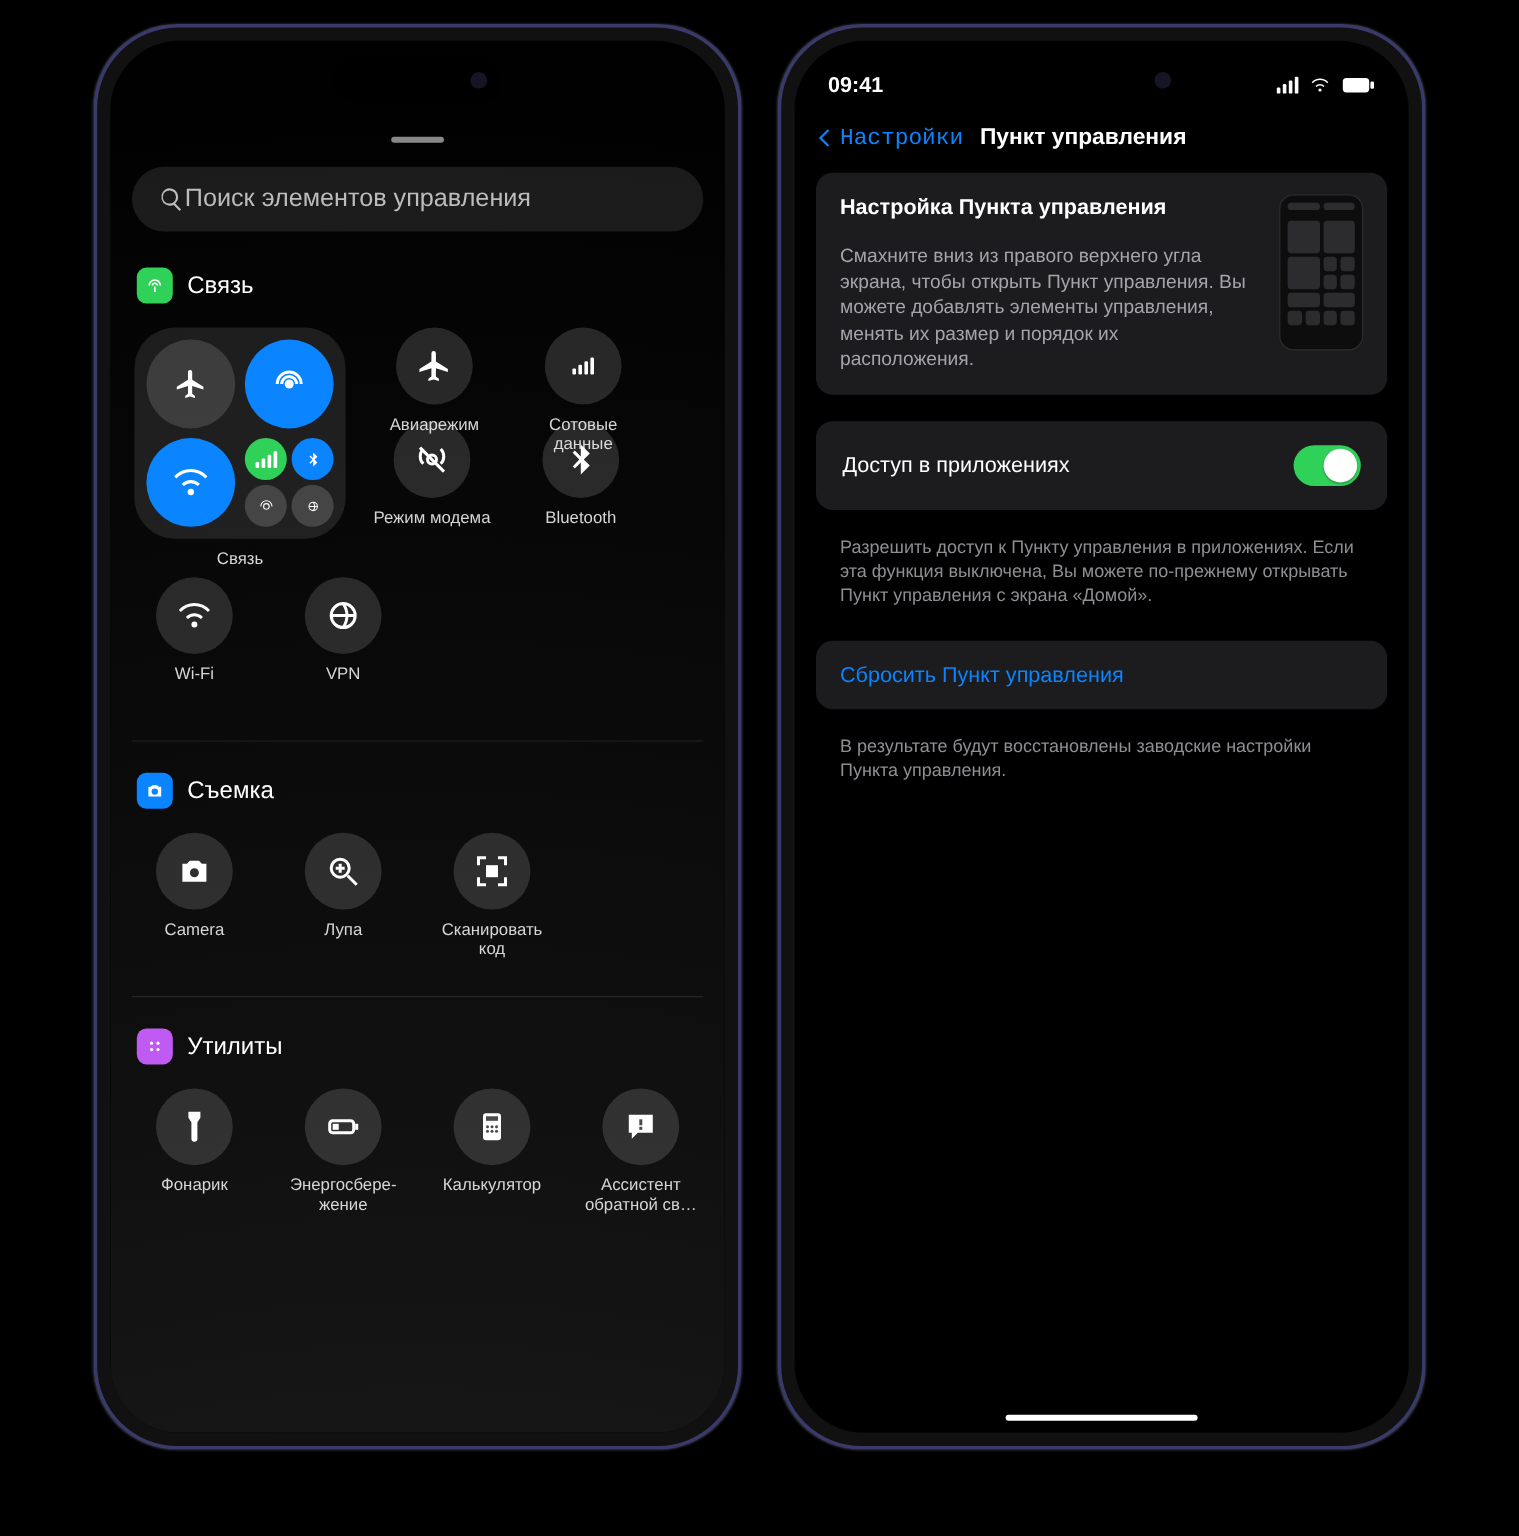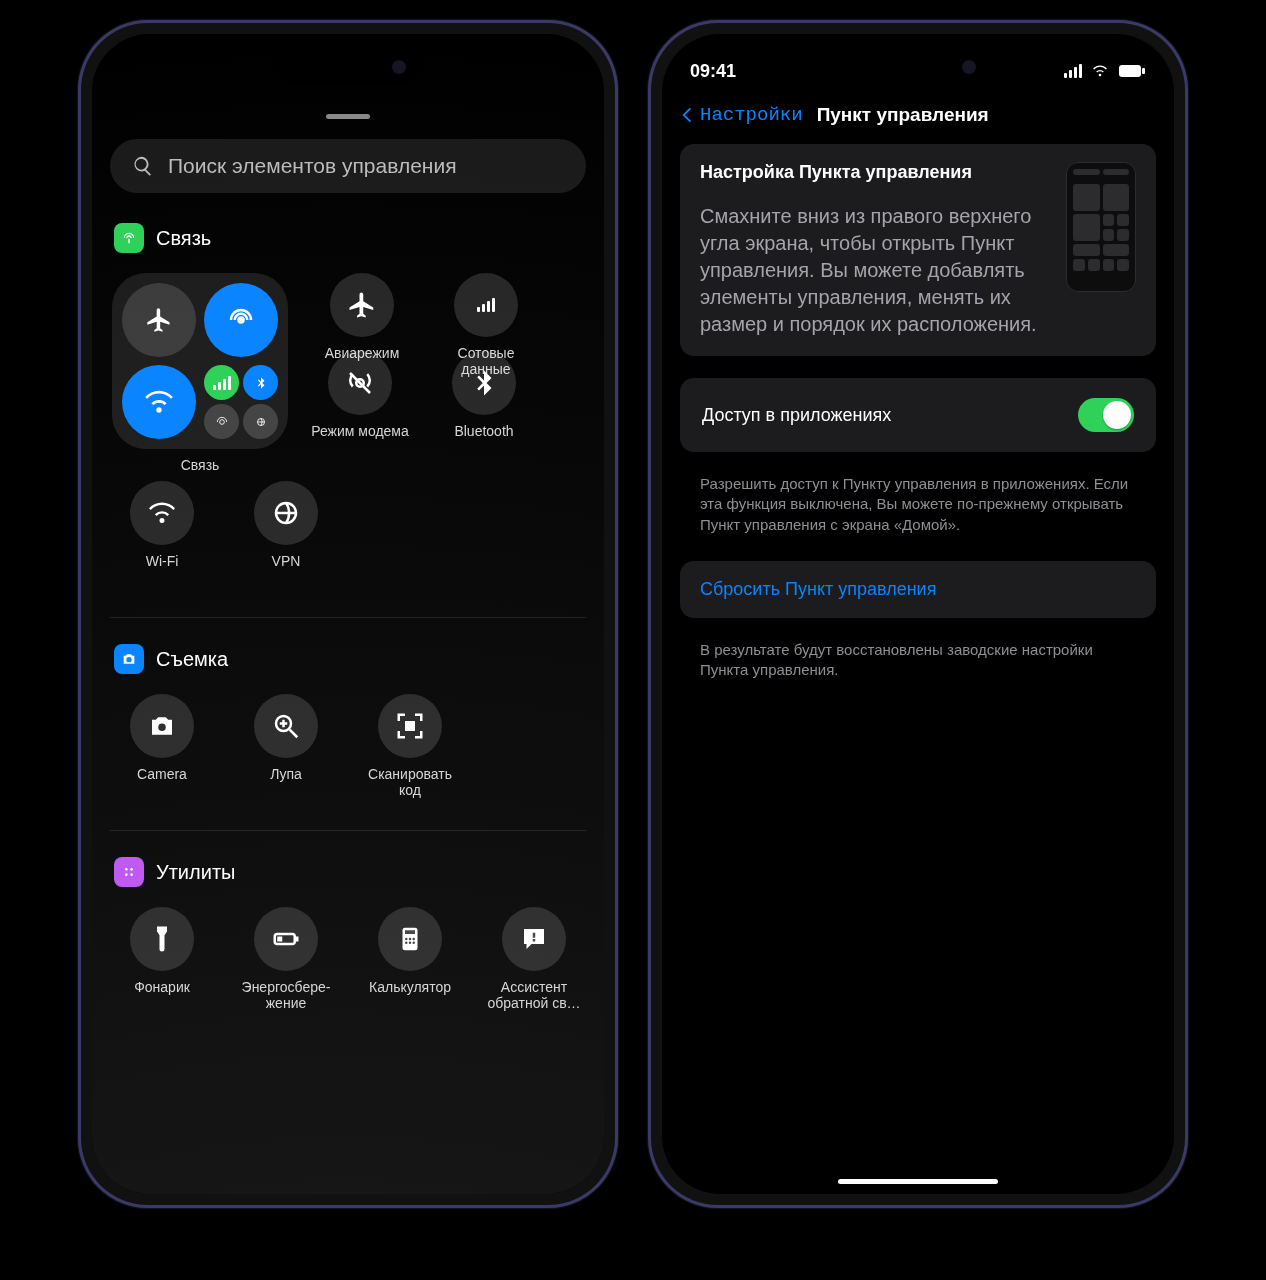--- a/index.html
+++ b/index.html
@@ -68,21 +68,20 @@
     margin: 8px auto 20px auto;
   }
 
   .search-pill {
     background: rgba(255,255,255,0.10);
     border-radius: 30px;
     height: 54px;
     display: flex;
     align-items: center;
     padding: 0 22px;
-    gap: 14px;
     color: #bcbcbc;
     font-size: 21px;
     margin-bottom: 22px;
   }
   .search-pill svg { width: 22px; height: 22px; fill: #bcbcbc; }
 
   .section-head {
     display: flex; align-items: center; gap: 12px;
     padding: 8px 0 14px 4px;
   }
@@ -182,21 +181,21 @@
     background: #1c1c1e;
     border-radius: 14px;
     padding: 18px 20px;
     margin-bottom: 22px;
   }
   .intro {
     display:flex; gap:18px; align-items:flex-start;
   }
   .intro-text { flex:1; }
   .intro-title { color:#fff; font-size:18px; font-weight:600; margin-bottom:20px; }
-  .intro-body { color:#a4a4aa; font-size:20px; line-height:1.35; }
+  .intro-body { color:#a4a4aa; font-size:16px; line-height:1.35; }
   .cc-preview {
     width: 70px; height: 130px; border-radius: 12px;
     background: #0d0d0d; border:1px solid #2c2c2e;
     padding: 6px;
     display:grid; grid-template-columns: repeat(4,1fr); grid-auto-rows: 12px; gap:3px;
   }
   .cc-preview div { background:#2c2c2e; border-radius:3px; }
   .cc-preview .h { height: 6px; }
   .cc-preview .sq2 { grid-column: span 2; grid-row: span 2; }
   .cc-preview .sq1 { grid-column: span 1; grid-row: span 1; }

